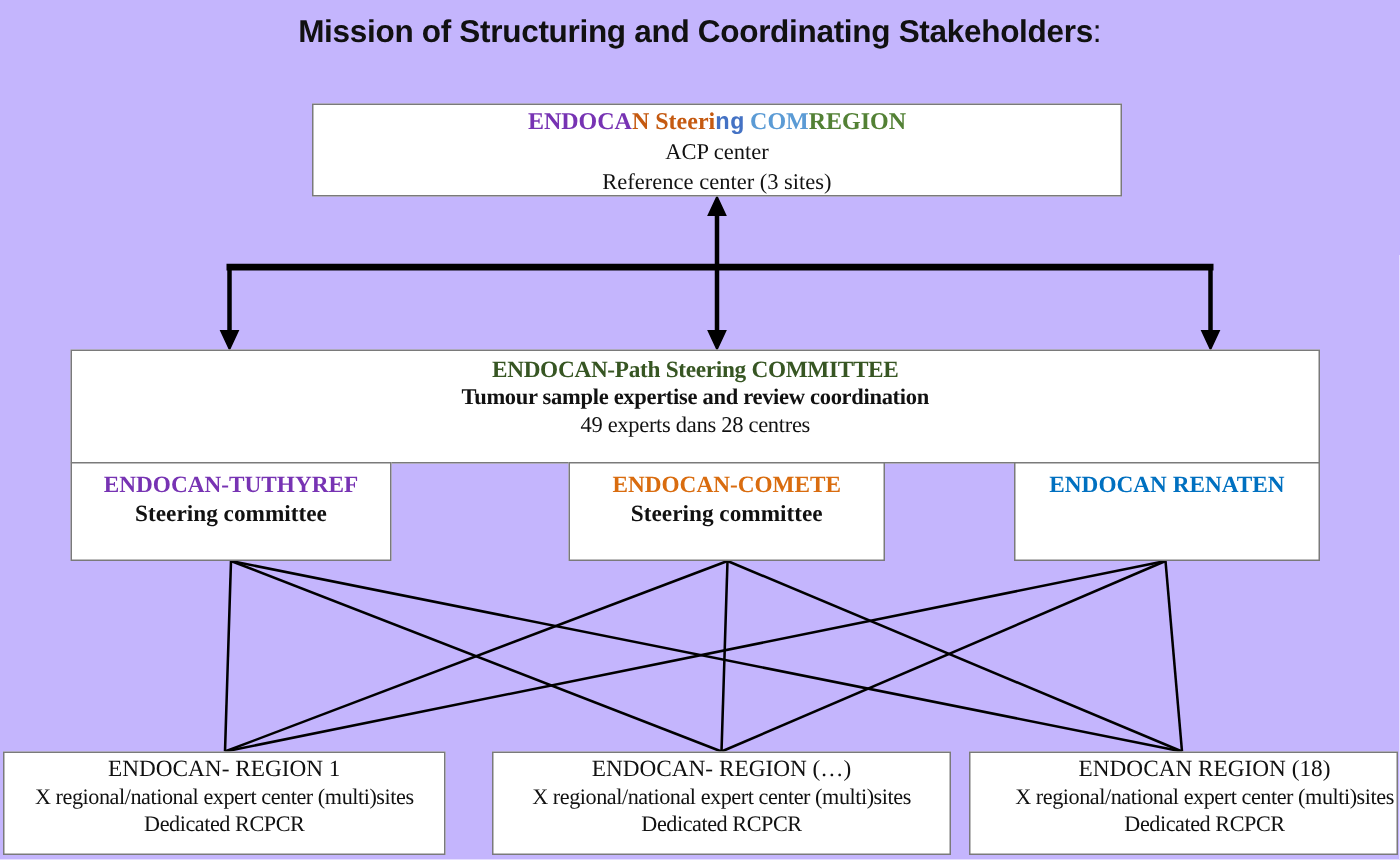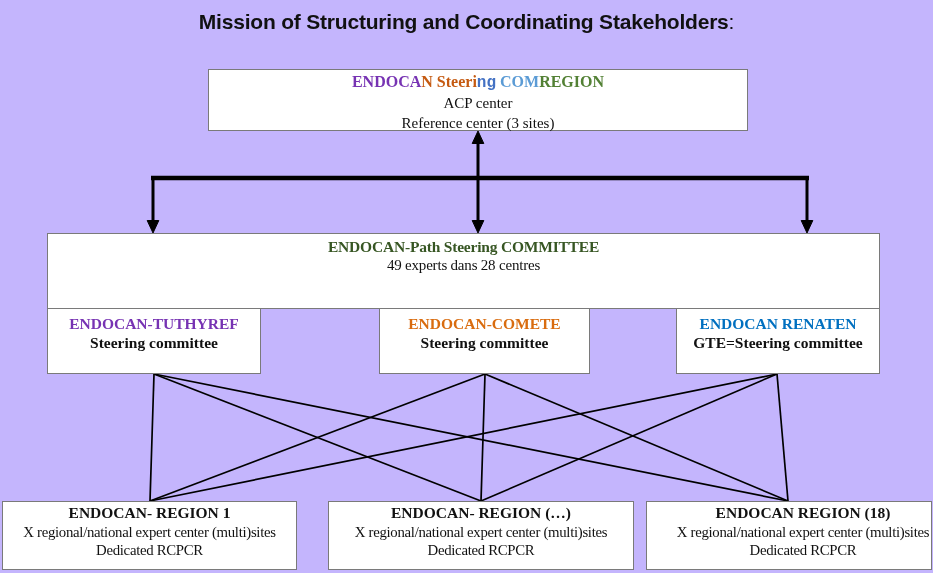--- a/index.html
+++ b/index.html
@@ -21,21 +21,21 @@
   .top-box{left:208px;top:69px;width:540px;height:62px;padding-top:2px;line-height:20px;font-size:15px;}
   .top-box .b-title{font-size:16px;font-weight:700;}
   .path-box{left:47px;top:233px;width:833px;height:76px;padding-top:3px;line-height:19px;font-size:15px;letter-spacing:-0.2px;}
   .path-box .b-title{font-size:15.5px;font-weight:700;}
   .path-box .b-sub{font-weight:700;}
   .steer-box{top:308px;height:66px;padding-top:5px;line-height:19px;font-size:15.5px;font-weight:700;}
   .steer-1{left:47px;width:214px;}
   .steer-2{left:379px;width:211px;}
   .steer-3{left:676px;width:204px;}
   .region-box{top:501px;height:69px;padding-top:2px;line-height:18.5px;font-size:14.8px;letter-spacing:-0.3px;}
-  .region-box .b-title{font-size:15.5px;font-weight:700;letter-spacing:0;}
+  .region-box .b-title{font-size:15.5px;font-weight:400;letter-spacing:0;}
   .region-1{left:2px;width:295px;}
   .region-2{left:328px;width:306px;}
   .region-3{left:646px;width:286px;padding-left:28px;}
 </style>
 </head>
 <body>
 
 <div class="stage">
 
   <div class="title"><span>Mission of Structuring and Coordinating Stakeholders</span><span class="colon">:</span></div>
@@ -67,34 +67,34 @@
   </svg>
 
   <div class="box top-box">
     <div class="b-title"><span style="color: rgb(119, 51, 179);">ENDOCA</span><span style="color: rgb(197, 90, 17);">N</span><span style="color: rgb(197, 90, 17);"> Steeri</span><span style="color: rgb(68, 114, 196); font-family: Liberation Mono, monospace;">ng</span><span style="color: rgb(91, 155, 213);"> COM</span><span style="color: rgb(83, 129, 53);">REGION</span></div>
     <div>ACP center</div>
     <div>Reference center (3 sites)</div>
   </div>
 
   <div class="box path-box">
     <div class="b-title" style="color: rgb(55, 86, 35);">ENDOCAN-Path Steering COMMITTEE</div>
+    <div class="b-sub">Tumour sample expertise and review coordination</div>
     <div>49 experts dans 28 centres</div>
   </div>
 
   <div class="box steer-box steer-1">
     <div style="color: rgb(119, 51, 179);">ENDOCAN-TUTHYREF</div>
     <div>Steering committee</div>
   </div>
   <div class="box steer-box steer-2">
     <div style="color: rgb(217, 108, 15);">ENDOCAN-COMETE</div>
     <div>Steering committee</div>
   </div>
   <div class="box steer-box steer-3">
     <div style="color: rgb(0, 112, 192);">ENDOCAN RENATEN</div>
-    <div>GTE=Steering committee</div>
   </div>
 
   <div class="box region-box region-1">
     <div class="b-title">ENDOCAN- REGION 1</div>
     <div>X regional/national expert center (multi)sites</div>
     <div>Dedicated RCPCR</div>
   </div>
   <div class="box region-box region-2">
     <div class="b-title">ENDOCAN- REGION (…)</div>
     <div>X regional/national expert center (multi)sites</div>

